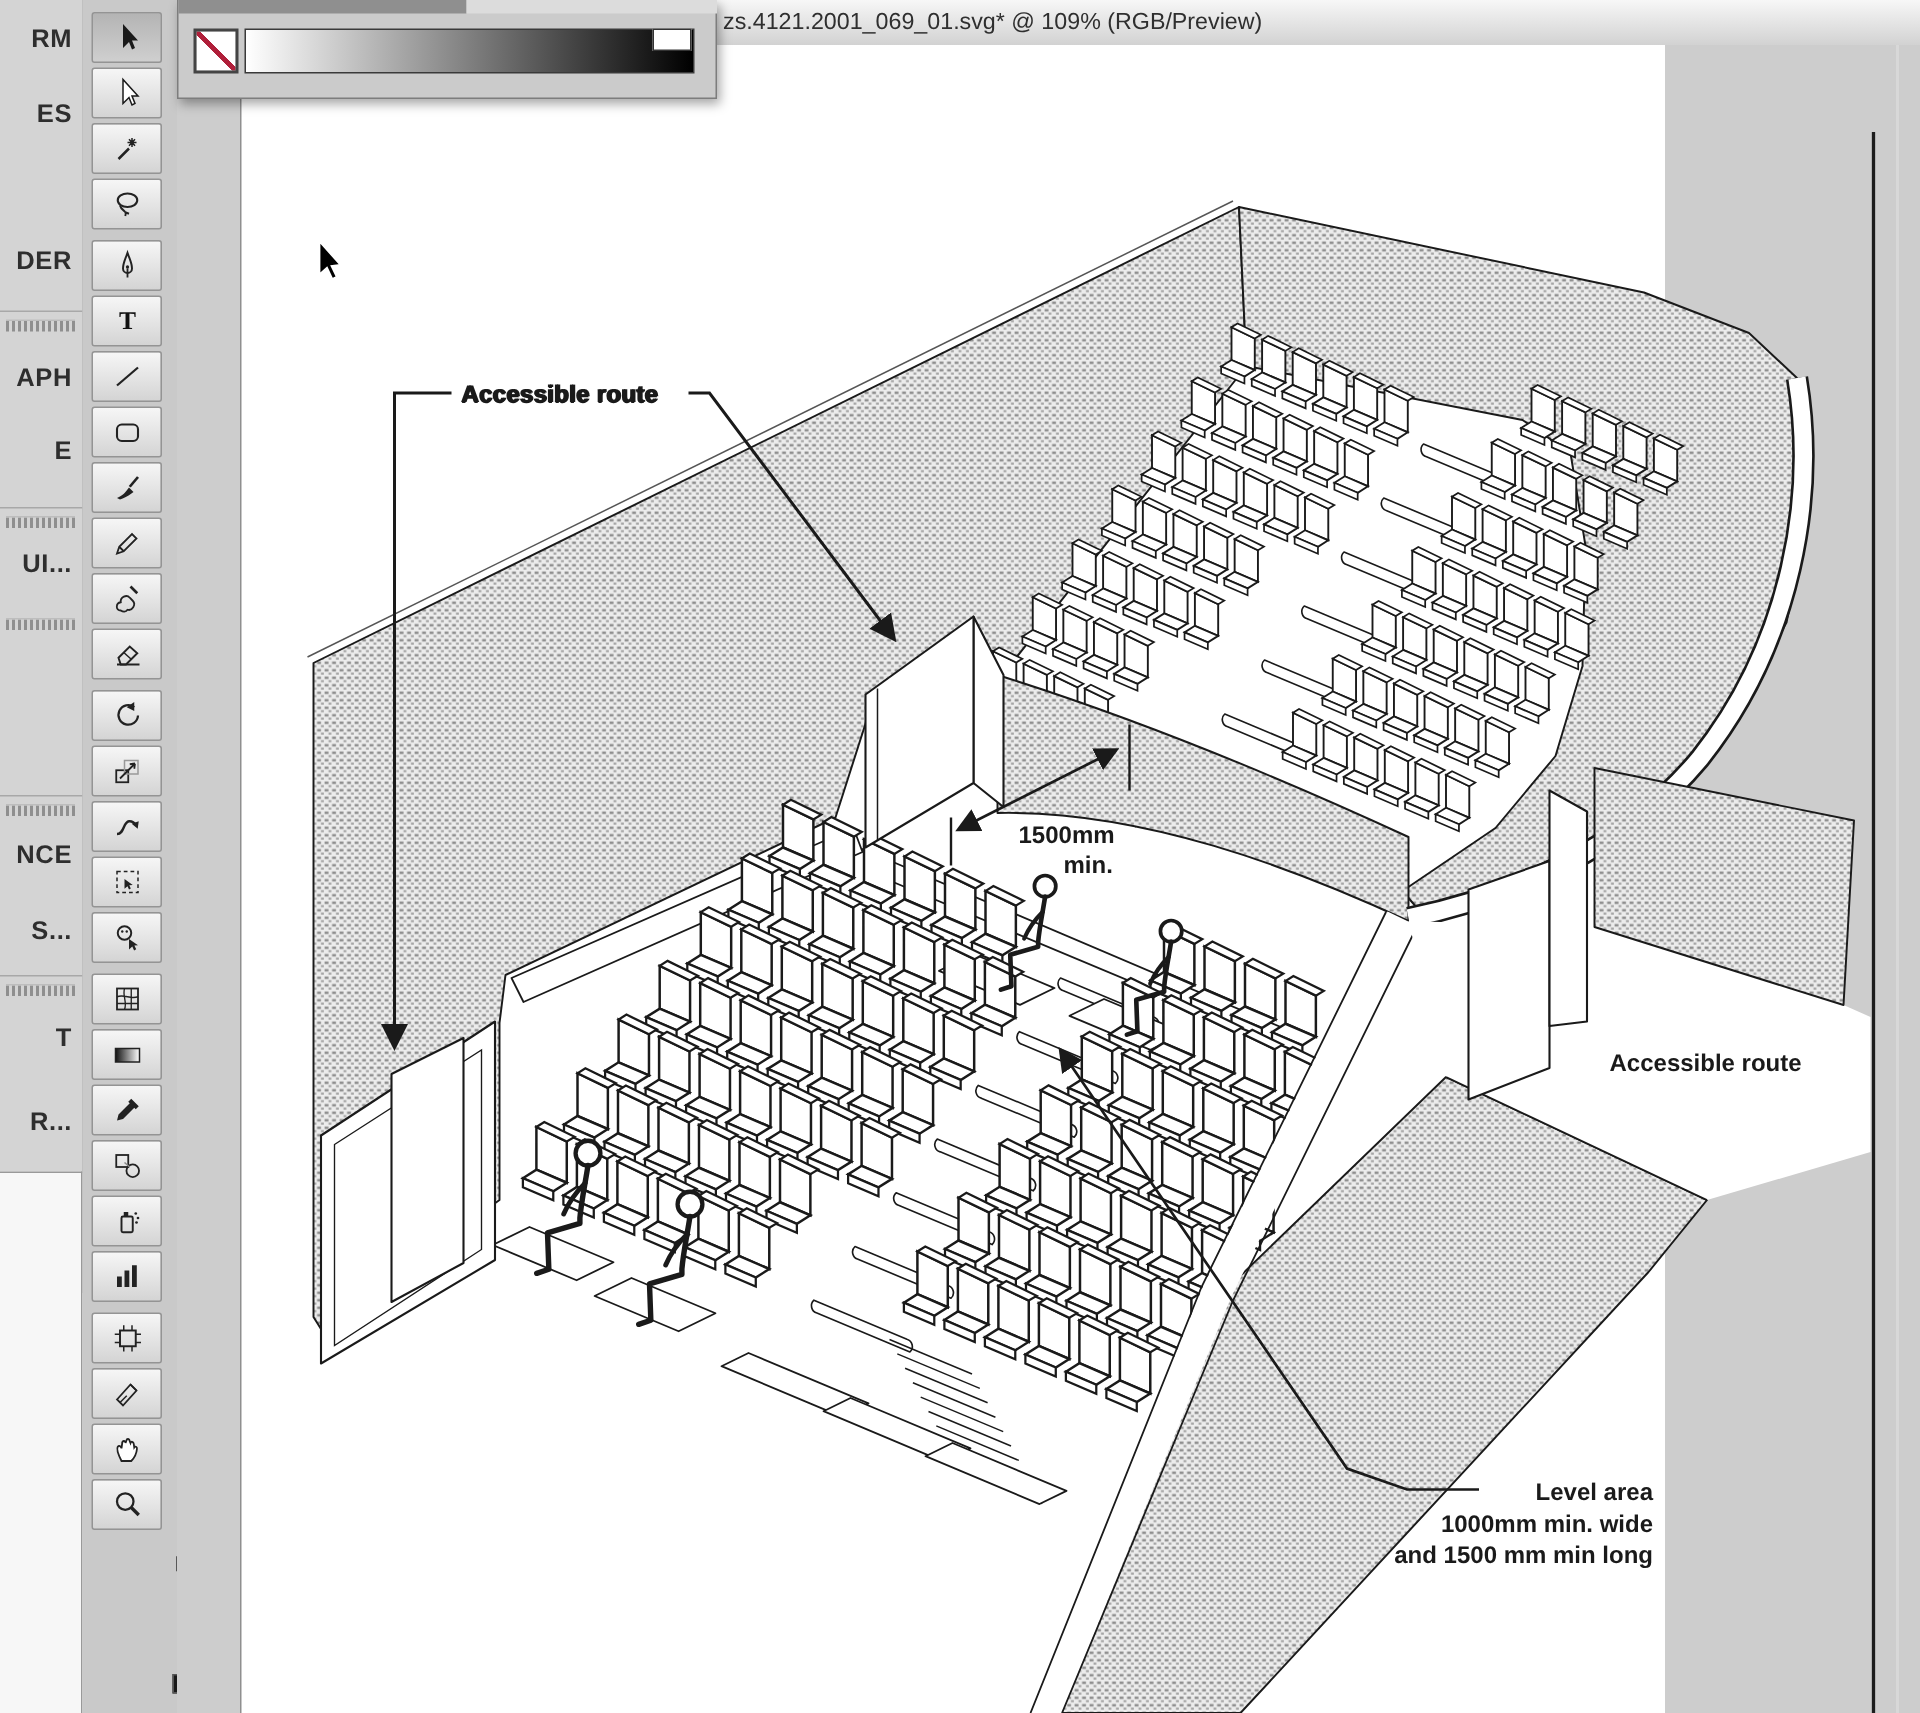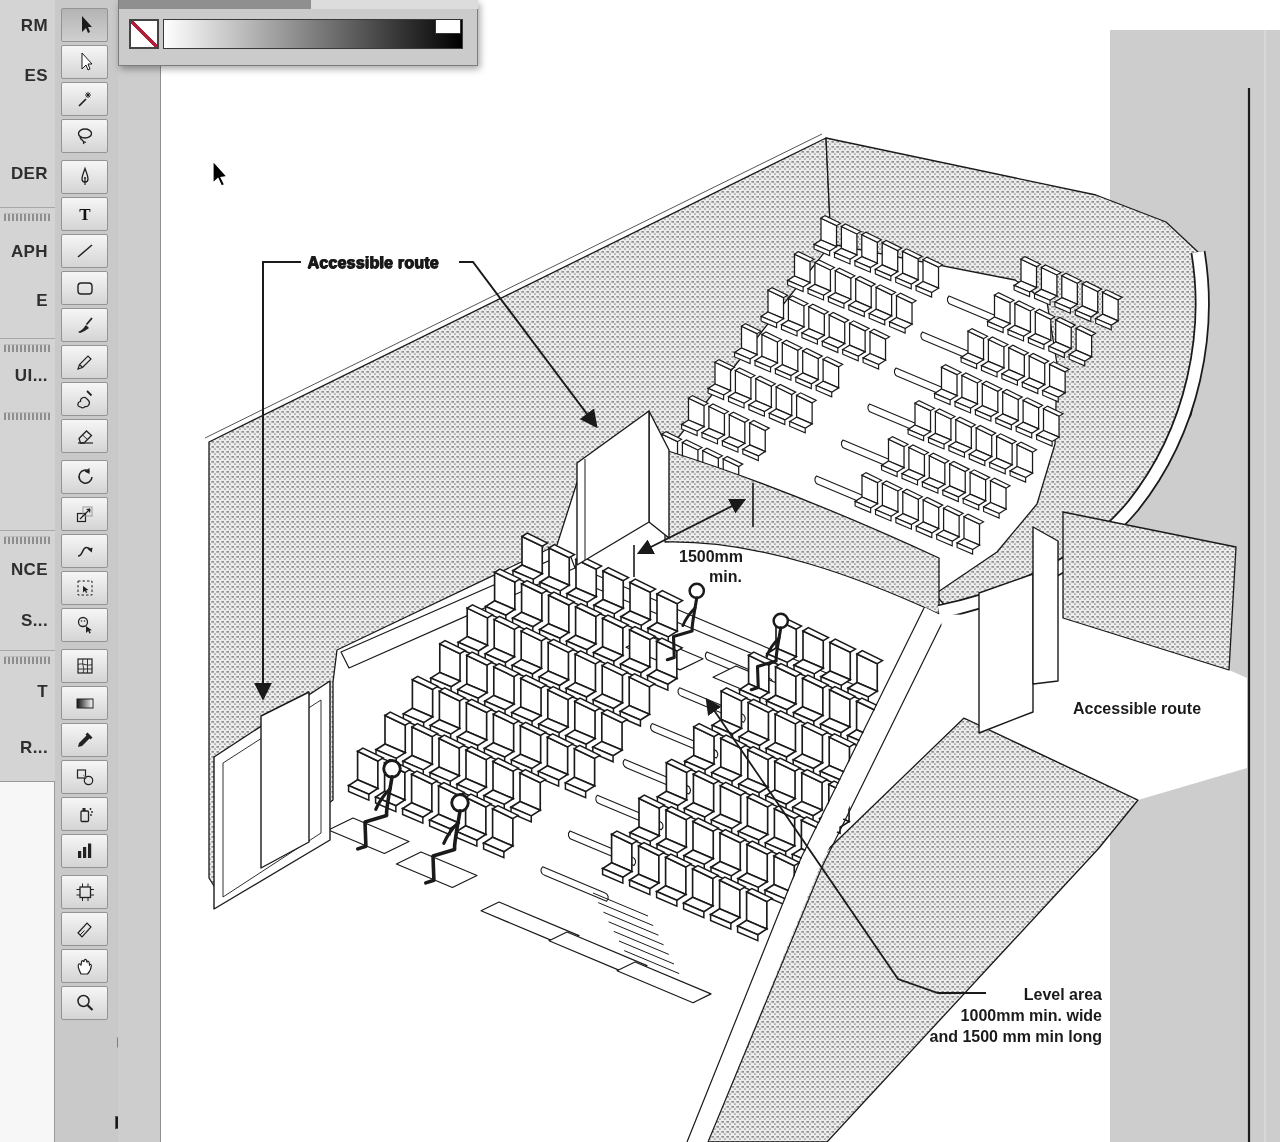--- a/index.html
+++ b/index.html
@@ -271,20 +271,23 @@
         </svg>
       </div>
       <div class="tool" style="top: 986px;">
         <svg viewBox="0 0 22 22">
           <circle cx="9.5" cy="9" r="5.5" stroke="#222" fill="none" stroke-width="1.5"></circle>
           <path d="M13.5 13 L18.5 18" stroke="#222" stroke-width="2.2"></path>
         </svg>
       </div>
     </div>
 
+  <div id="titlebar">
+    <span id="title-text">zs.4121.2001_069_01.svg* @ 109% (RGB/Preview)</span>
+  </div>
   <div id="pasteboard">
     <div id="artboard">
       <svg id="art" width="1120" height="1112" viewBox="160 30 1120 1112">
         <defs>
           <pattern id="stip" width="5" height="5" patternUnits="userSpaceOnUse">
             <rect width="5" height="5" fill="#ececec"></rect>
             <rect x="0.4" y="1" width="2.6" height="1.7" fill="#8f8f8f"></rect>
             <rect x="3" y="3.4" width="1.9" height="1.4" fill="#a2a2a2"></rect>
           </pattern>
           <marker id="ah" viewBox="0 0 10 10" refX="8.5" refY="5" markerWidth="9" markerHeight="9" orient="auto-start-reverse">

